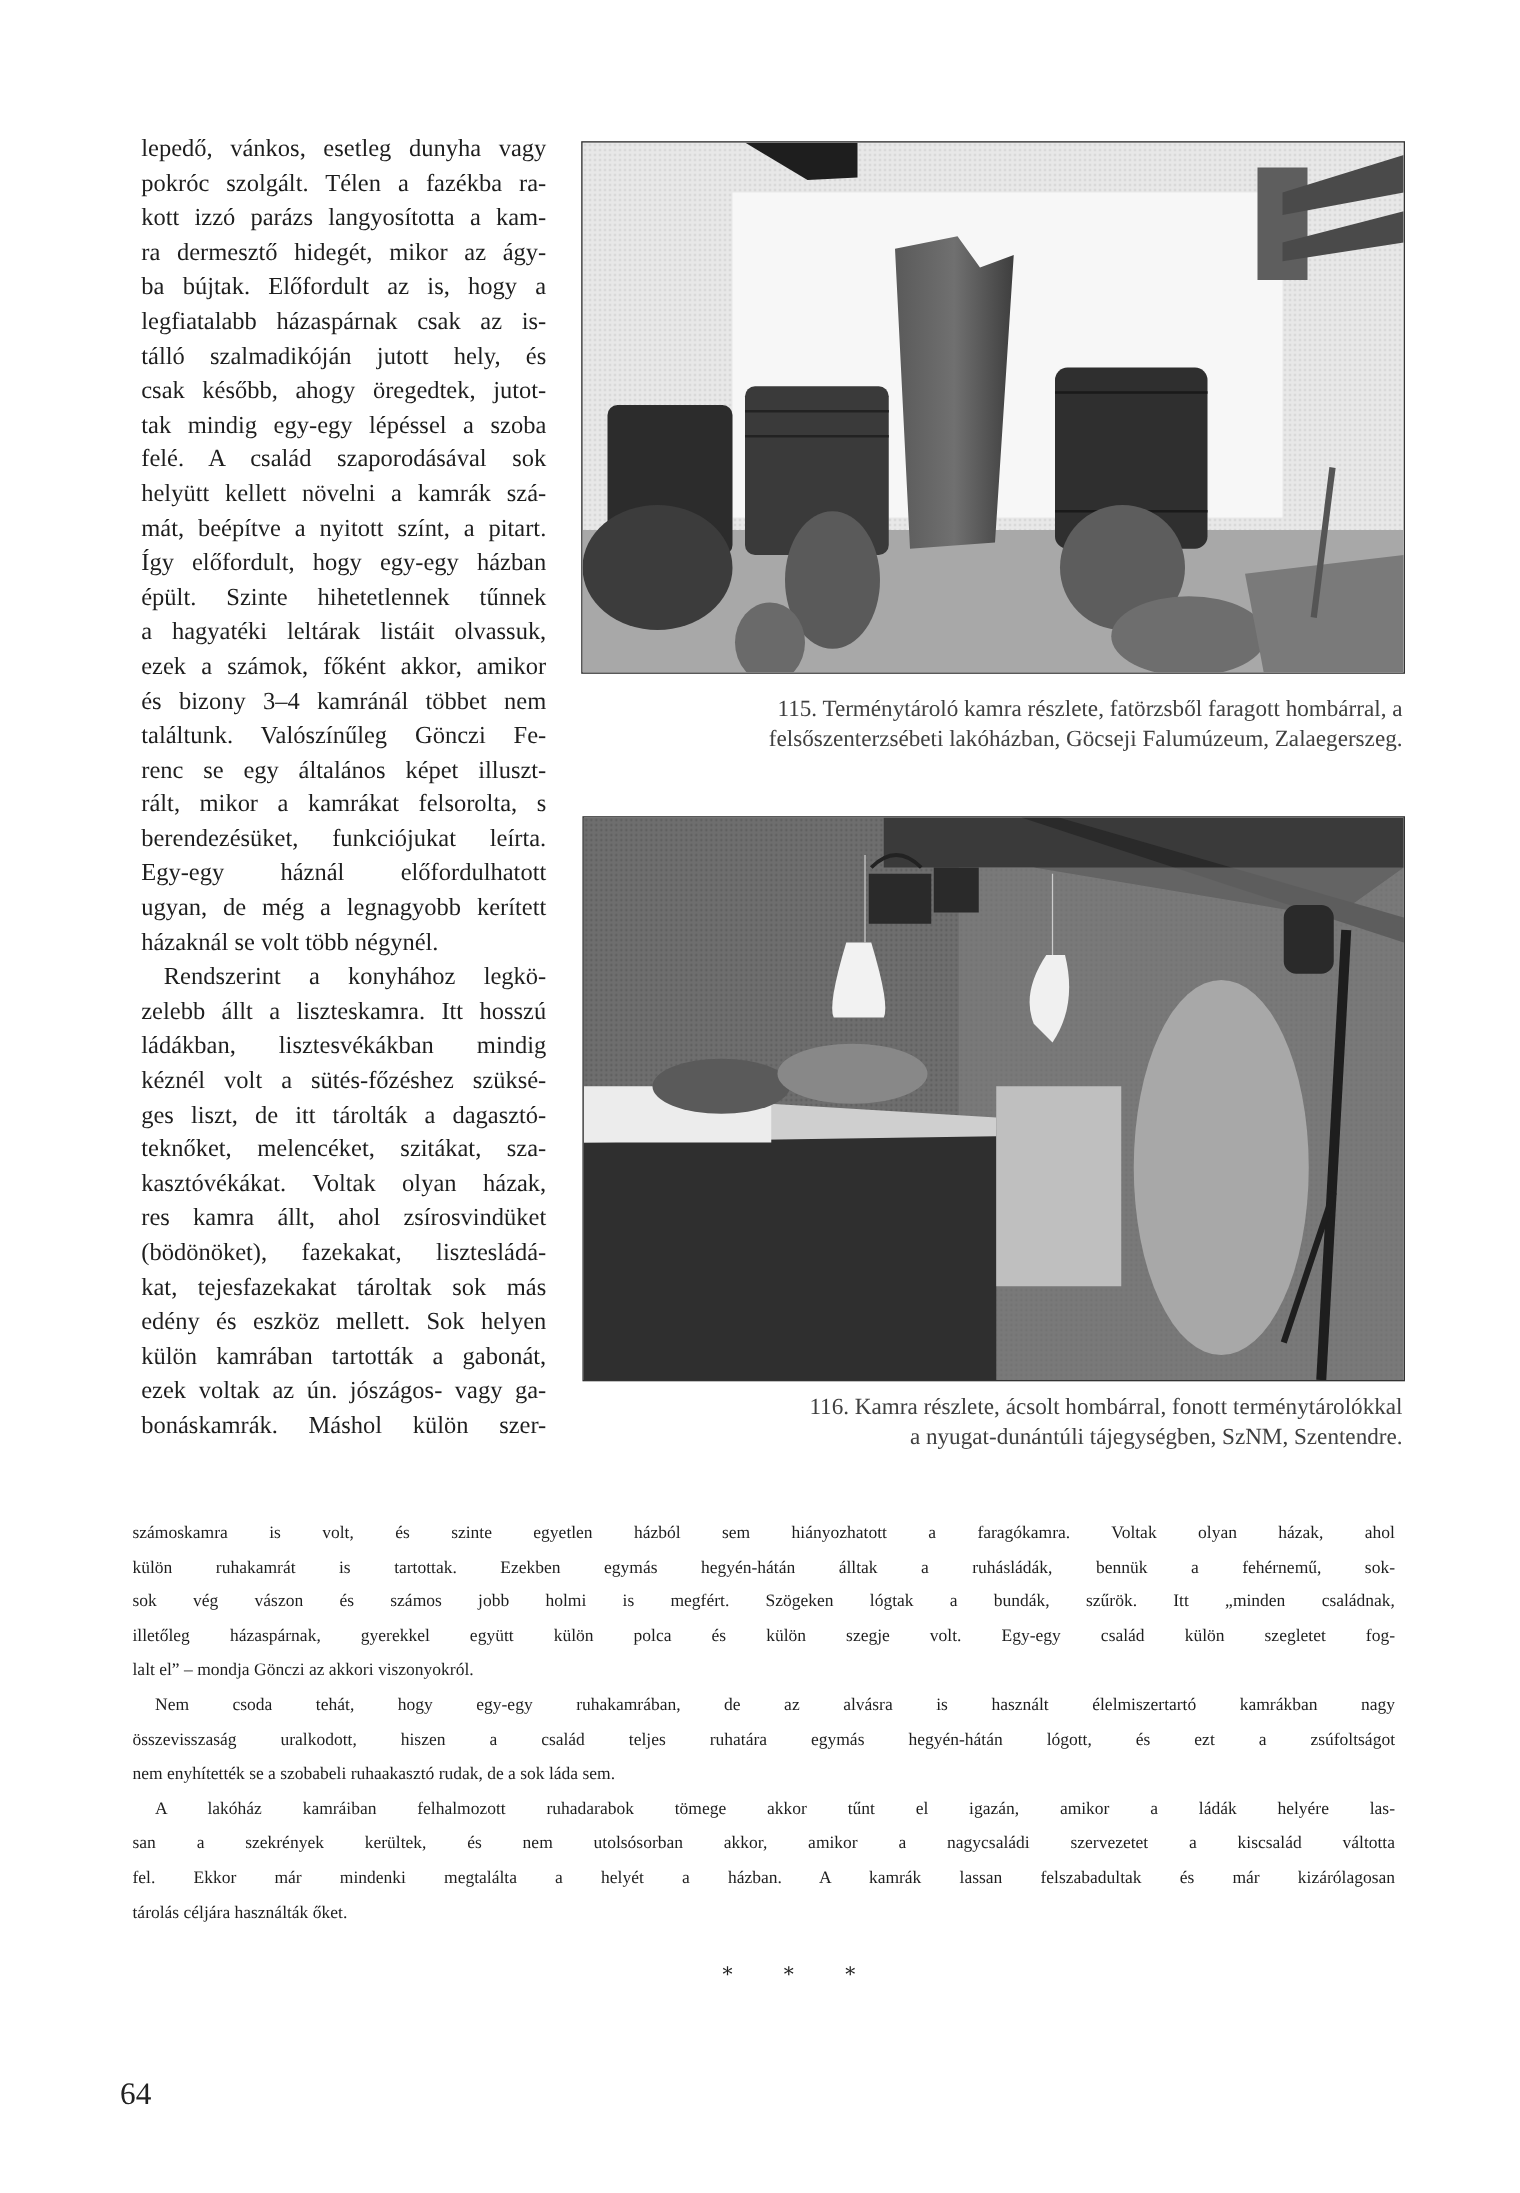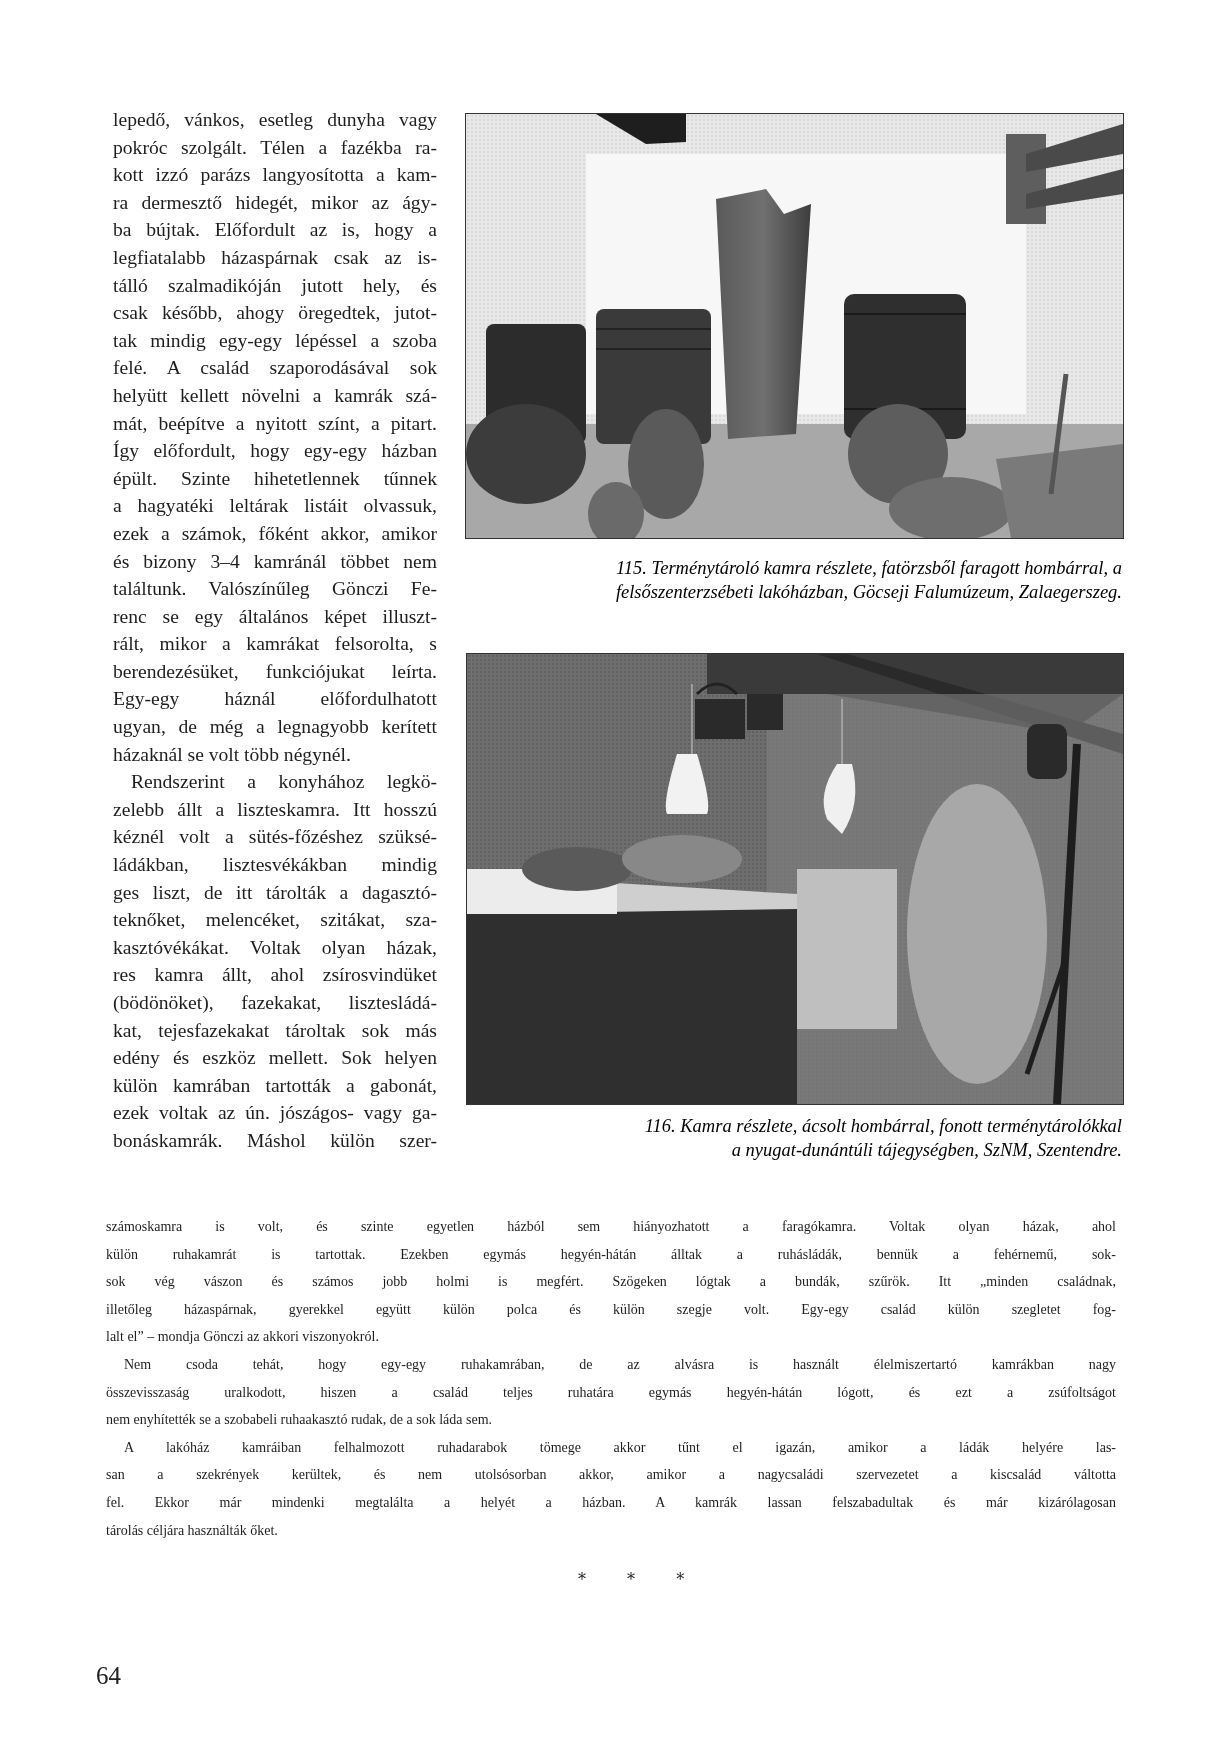--- a/index.html
+++ b/index.html
@@ -15,21 +15,21 @@
           font-family: "Liberation Serif", "DejaVu Serif", serif;
           font-size: 14px; line-height: 27.6px; }
   .full .line { display: block; text-align: justify; text-align-last: justify; white-space: nowrap; height: 27.6px; }
   .full .line.last { text-align-last: left; }
   .full .line.indent { padding-left: 18px; }
   .photo { position: absolute; border: 1px solid #333; overflow: hidden; background: #bdbdbd; }
   .photo svg { display: block; width: 100%; height: 100%; }
   #photo1 { left: 465px; top: 113px; width: 657px; height: 424px; }
   #photo2 { left: 466px; top: 653px; width: 656px; height: 450px; }
   .caption { position: absolute; font-family: "Liberation Serif", "DejaVu Serif", serif;
-             font-style: italic; font-size: 18.5px; line-height: 24px; text-align: right; color: #000000; }
+             font-size: 18.5px; line-height: 24px; text-align: right; color: #404040; }
   #caption1 { left: 520px; top: 556px; width: 602px; }
   #caption2 { left: 520px; top: 1114px; width: 602px; }
   .asterisks { position: absolute; left: 560px; top: 1570px; font-size: 16px; letter-spacing: 0; color: #222; }
   .asterisks span { display: inline-block; width: 44px; text-align: center; }
   .page-num { position: absolute; left: 96px; top: 1662px; font-family: "Liberation Serif", serif; font-size: 25px; color: #222; }
 </style>
 </head>
 <body>
 
 <div class="col-left">
@@ -52,22 +52,22 @@
   <span class="line">és bizony 3–4 kamránál többet nem</span>
   <span class="line">találtunk. Valószínűleg Gönczi Fe-</span>
   <span class="line">renc se egy általános képet illuszt-</span>
   <span class="line">rált, mikor a kamrákat felsorolta, s</span>
   <span class="line">berendezésüket, funkciójukat leírta.</span>
   <span class="line">Egy-egy háznál előfordulhatott</span>
   <span class="line">ugyan, de még a legnagyobb kerített</span>
   <span class="line last">házaknál se volt több négynél.</span>
   <span class="line indent">Rendszerint a konyhához legkö-</span>
   <span class="line">zelebb állt a liszteskamra. Itt hosszú</span>
+  <span class="line">ládákban, lisztesvékákban mindig</span>
   <span class="line">kéznél volt a sütés-főzéshez szüksé-</span>
-  <span class="line">ládákban, lisztesvékákban mindig</span>
   <span class="line">ges liszt, de itt tárolták a dagasztó-</span>
   <span class="line">teknőket, melencéket, szitákat, sza-</span>
   <span class="line">kasztóvékákat. Voltak olyan házak,</span>
   <span class="line">res kamra állt, ahol zsírosvindüket</span>
   <span class="line">(bödönöket), fazekakat, lisztesládá-</span>
   <span class="line">kat, tejesfazekakat tároltak sok más</span>
   <span class="line">edény és eszköz mellett. Sok helyen</span>
   <span class="line">külön kamrában tartották a gabonát,</span>
   <span class="line">ezek voltak az ún. jószágos- vagy ga-</span>
   <span class="line">bonáskamrák. Máshol külön szer-</span>

